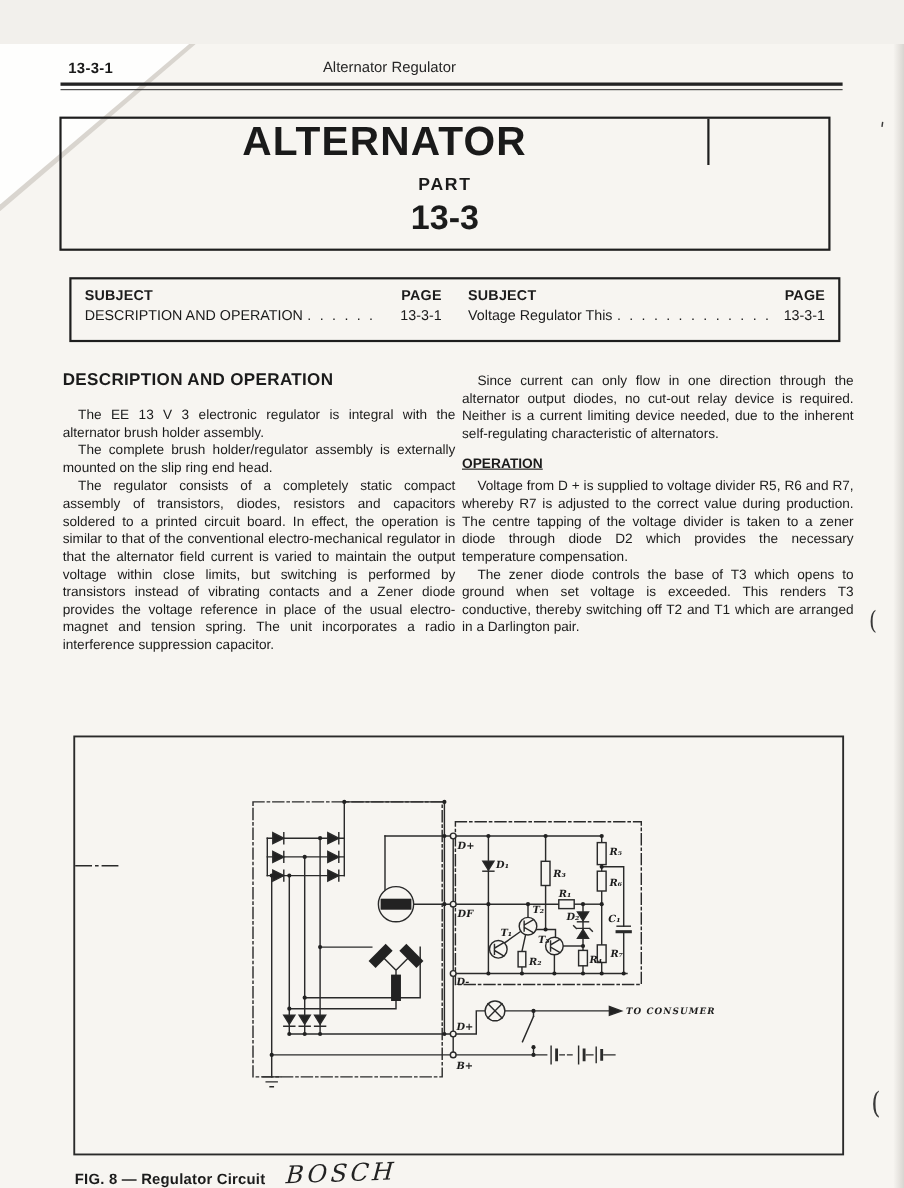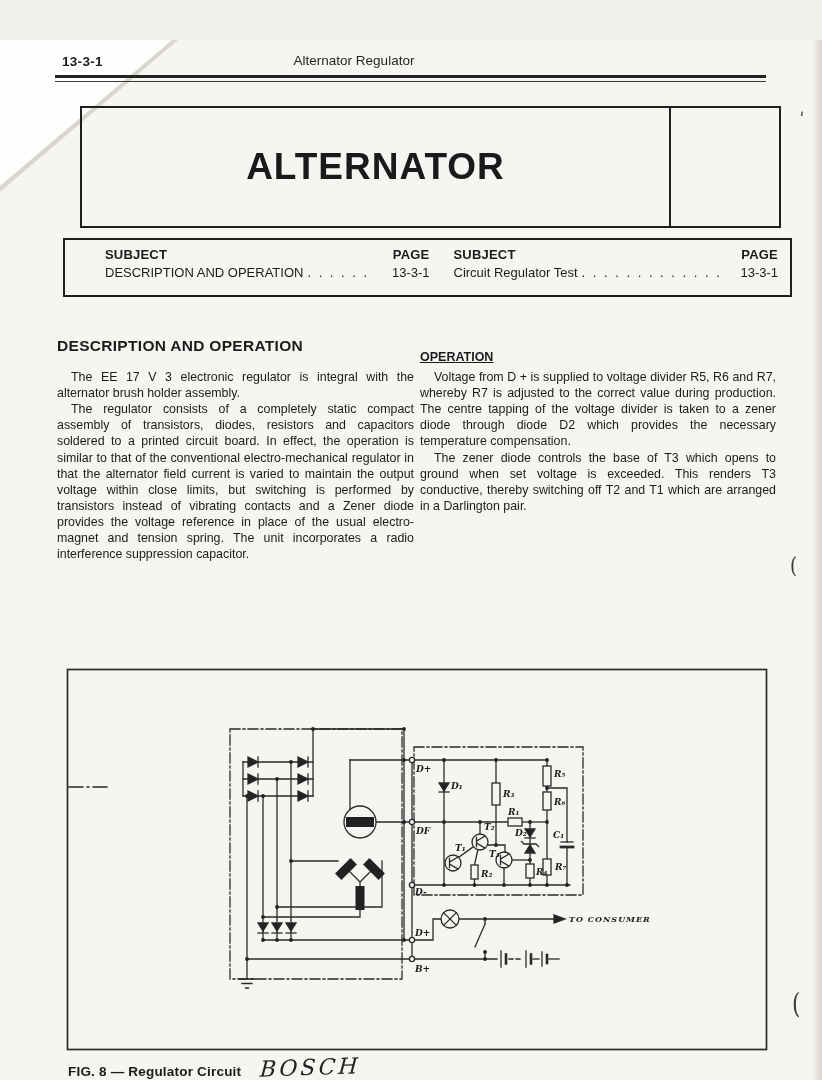--- a/index.html
+++ b/index.html
@@ -35,41 +35,40 @@
     font-size:13.5px;font-weight:bold;letter-spacing:.3px;
   }
   .running-title{
     position:absolute;left:0;top:13px;width:708px;text-align:center;
     font-size:13.5px;color:#262626;
   }
   .rule-thick{position:absolute;left:55px;top:35px;width:711px;height:3px;background:#232323;}
   .rule-thin{position:absolute;left:55px;top:41px;width:711px;height:1px;background:#3a3a3a;}
 
   .title-box{
-    position:absolute;left:80px;top:66px;width:697px;height:118px;
-    border:2.5px solid #1e1e1e;display:flex;
+    position:absolute;left:54px;top:66px;width:697px;height:118px;
+    border:2.5px solid #1e1e1e;display:flex;flex-direction:column;
   }
   .title-left{
     width:587px;border-right:2px solid #1e1e1e;
     display:flex;flex-direction:column;align-items:center;justify-content:center;
   }
   .title-line{
     font-size:37px;font-weight:bold;letter-spacing:1px;line-height:42px;color:#1a1a1a;
   }
   .title-right{
     flex:1;display:flex;flex-direction:column;align-items:center;justify-content:center;
   }
   .part-label{font-size:16px;font-weight:bold;letter-spacing:1.5px;}
   .part-number{font-size:31px;font-weight:bold;margin-top:2px;}
 
   .index-box{
-    position:absolute;left:63px;top:198px;width:697px;height:55px;
+    position:absolute;left:63px;top:212px;width:697px;height:55px;
     border:2px solid #1e1e1e;display:flex;
     font-size:13px;
-    padding-left:28px;
   }
   .index-half{width:50%;padding:7px 12px 0 12px;box-sizing:border-box;}
   .index-head{display:flex;justify-content:space-between;font-weight:bold;letter-spacing:.2px;}
   .index-entry{display:flex;align-items:baseline;margin-top:3px;}
   .index-entry .subj{white-space:nowrap;}
   .index-entry .leader{flex:1;overflow:hidden;white-space:nowrap;padding:0 4px;letter-spacing:2px;}
   .index-entry .pg{white-space:nowrap;}
 
   .col{position:absolute;top:298px;font-size:12.4px;line-height:16.1px;text-align:justify;}
   .col-left{left:57px;width:357px;}
@@ -110,20 +109,24 @@
   <div class="right-edge"></div>
 
   <div class="pg-num">13-3-1</div>
   <div class="running-title">Alternator Regulator</div>
   <div class="rule-thick"></div>
   <div class="rule-thin"></div>
 
   <div class="title-box">
     <div class="title-left">
       <div class="title-line">ALTERNATOR</div>
+    </div>
+    <div class="title-right">
+      <div class="part-label">PART</div>
+      <div class="part-number">13-3</div>
     </div>
   </div>
 
   <div class="index-box">
     <div class="index-half">
       <div class="index-head">
         <span>SUBJECT</span>
         <span>PAGE</span>
       </div>
       <div class="index-entry">
@@ -131,34 +134,36 @@
         <span class="leader">. . . . . .</span>
         <span class="pg">13-3-1</span>
       </div>
     </div>
     <div class="index-half">
       <div class="index-head">
         <span>SUBJECT</span>
         <span>PAGE</span>
       </div>
       <div class="index-entry">
-        <span class="subj">Circuit Regulator Test</span>
+        <span class="subj">Voltage Regulator This</span>
         <span class="leader">. . . . . . . . . . . . .</span>
         <span class="pg">13-3-1</span>
       </div>
     </div>
   </div>
 
   <div class="col col-left">
     <h2 class="sec-head">DESCRIPTION AND OPERATION</h2>
-    <p class="body-par">The EE 17 V 3 electronic regulator is integral with the alternator brush holder assembly.</p>
+    <p class="body-par">The EE 13 V 3 electronic regulator is integral with the alternator brush holder assembly.</p>
+    <p class="body-par">The complete brush holder/regulator assembly is externally mounted on the slip ring end head.</p>
     <p class="body-par">The regulator consists of a completely static compact assembly of transistors, diodes, resistors and capacitors soldered to a printed circuit board. In effect, the operation is similar to that of the conventional electro-mechanical regulator in that the alternator field current is varied to maintain the output voltage within close limits, but switching is performed by transistors instead of vibrating contacts and a Zener diode provides the voltage reference in place of the usual electro-magnet and tension spring. The unit incorporates a radio interference suppression capacitor.</p>
   </div>
 
   <div class="col col-right">
+    <p class="body-par">Since current can only flow in one direction through the alternator output diodes, no cut-out relay device is required. Neither is a current limiting device needed, due to the inherent self-regulating characteristic of alternators.</p>
     <h3 class="sub-head op">OPERATION</h3>
     <p class="body-par">Voltage from D + is supplied to voltage divider R5, R6 and R7, whereby R7 is adjusted to the correct value during production. The centre tapping of the voltage divider is taken to a zener diode through diode D2 which provides the necessary temperature compensation.</p>
     <p class="body-par">The zener diode controls the base of T3 which opens to ground when set voltage is exceeded. This renders T3 conductive, thereby switching off T2 and T1 which are arranged in a Darlington pair.</p>
   </div>
 
   <div class="figure-box">
     <svg viewBox="0 0 705 390" width="705" height="390">
       <g stroke="#2a2a2a" stroke-width="1.3" fill="none" stroke-linecap="square">
 
         <rect x="2.5" y="2.5" width="699" height="380" stroke-width="1.7"></rect>

